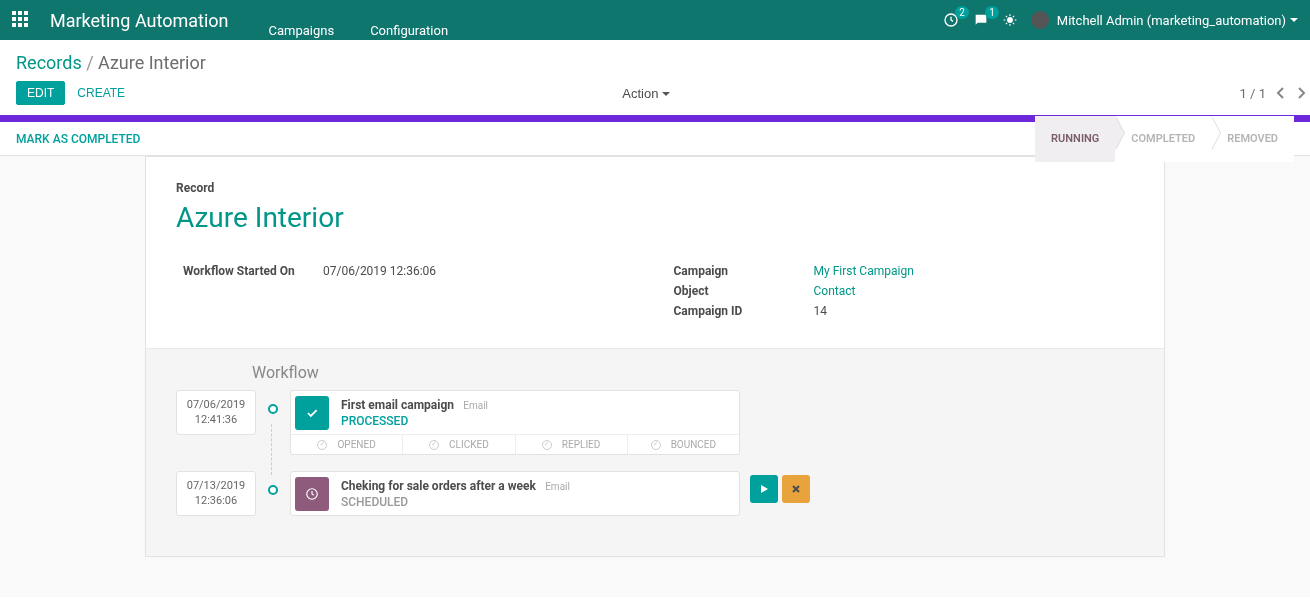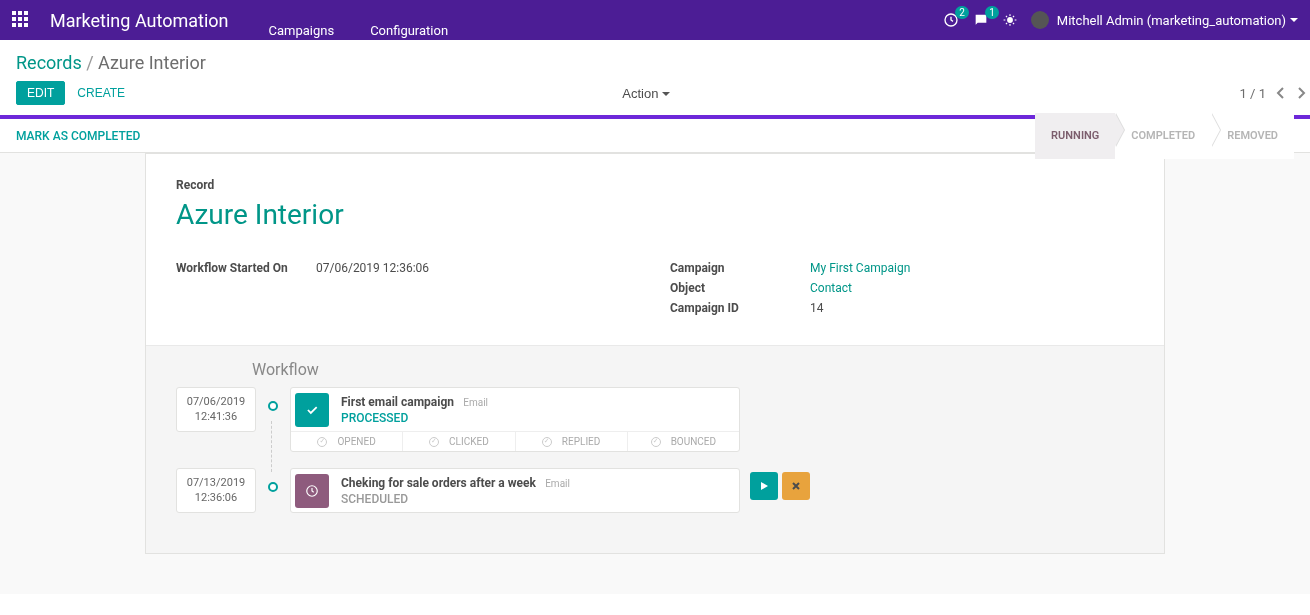--- a/index.html
+++ b/index.html
@@ -1,33 +1,33 @@
 <!DOCTYPE html>
 <html><head>
 <meta charset="utf-8">
 <style>
 * { margin: 0; padding: 0; box-sizing: border-box; }
 body { font-family: -apple-system, BlinkMacSystemFont, "Segoe UI", Roboto, "Helvetica Neue", Arial, sans-serif; font-size: 13px; color: #4c4c4c; background: #fff; }
 
 
-.navbar { background: #4c1d95; height: 40px; display: flex; align-items: center; color: #fff; padding: 0 12px; }
+.navbar { background: #0f766e; height: 40px; display: flex; align-items: center; color: #fff; padding: 0 12px; }
 .app-grid { width: 18px; height: 18px; display: grid; grid-template-columns: repeat(3,4px); grid-template-rows: repeat(3,4px); gap: 2px; margin-right: 20px; cursor: pointer; }
 .app-grid span { background: #fff; width: 4px; height: 4px; }
 .app-title { font-size: 18px; font-weight: 400; margin-right: 40px; }
 .nav-menu { display: flex; gap: 36px; margin-top: 20px; }
 .nav-menu a { color: #fff; text-decoration: none; font-size: 13px; }
 .nav-right { margin-left: auto; display: flex; align-items: center; gap: 14px; }
 .nav-icon-wrap { position: relative; cursor: pointer; display: flex; align-items: center; }
 .nav-badge { position: absolute; top: -6px; right: -10px; background: #00a09d; color: #fff; border-radius: 8px; font-size: 10px; padding: 0 4px; line-height: 13px; min-width: 13px; text-align: center; }
 .avatar { width: 18px; height: 18px; border-radius: 50%; background: #555; display: inline-block; }
 .user-name { font-size: 13px; }
 .caret-down { width: 0; height: 0; border-left: 4px solid transparent; border-right: 4px solid transparent; border-top: 4px solid #fff; display: inline-block; margin-left: 4px; }
 
 
-.control-panel { border-bottom: 4px solid #6d28d9; }
+.control-panel { border-bottom: 7px solid #6d28d9; }
 .cp-top { display: flex; align-items: flex-start; padding: 12px 16px 0 16px; }
 .breadcrumb { font-size: 18px; color: #7c7bad; }
 .breadcrumb .current { color: #6d6d6d; }
 .breadcrumb a { color: #009688; text-decoration: none; }
 .cp-bottom { display: flex; align-items: center; padding: 8px 4px 10px 16px; }
 .btn { border: 1px solid #ccc; background: #fff; padding: 4px 10px; font-size: 12px; cursor: pointer; border-radius: 2px; }
 .btn-primary { background: #00a09d; color: #fff; border-color: #00a09d; font-weight: 500; }
 .btn-link { border: none; background: none; color: #00a09d; padding: 4px 8px; cursor: pointer; font-size: 12px; }
 .cp-bottom .btn-primary { margin-right: 4px; }
 .action-wrap { margin-left: auto; margin-right: auto; position: relative; left: -40px; }
@@ -46,21 +46,21 @@
 .step.active { color: #7c5d6d; background: #f0eef0; }
 .step.active::after { border-left-color: #f0eef0; }
 .step:last-child::after, .step:last-child::before { display: none; }
 
 
 .sheet-bg { background: #f9f9f9; padding-bottom: 40px; }
 .sheet { background: #fff; border: 1px solid #e2e2e0; max-width: 1020px; margin: 0 auto; }
 .sheet-inner { padding: 24px 30px; }
 .rec-label { font-size: 12px; font-weight: 700; color: #4c4c4c; margin-bottom: 6px; }
 .rec-title { font-size: 28px; color: #009688; font-weight: 400; margin-bottom: 30px; }
-.form-cols { display: flex; gap: 30px; }
+.form-cols { display: flex; gap: 30px; margin-left: 7px; }
 .form-col { flex: 1; }
 .form-row { display: flex; margin-bottom: 6px; }
 .fr-label { width: 140px; font-weight: 700; font-size: 12px; color: #4c4c4c; }
 .fr-value { font-size: 12px; color: #4c4c4c; }
 .fr-value a { color: #009688; text-decoration: none; }
 
 
 .workflow-section { background: #f5f5f5; border-top: 1px solid #e9e9e9; padding: 14px 30px 24px 30px; }
 .wf-title { font-size: 16px; color: #888; font-weight: 400; margin-left: 76px; margin-bottom: 8px; }
 .wf-item { display: flex; align-items: flex-start; margin-bottom: 16px; position: relative; }

